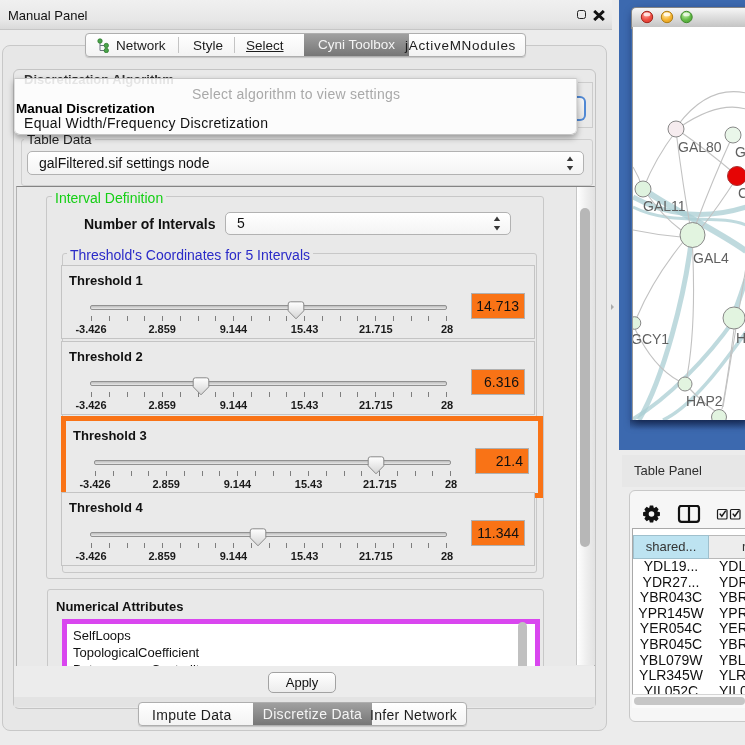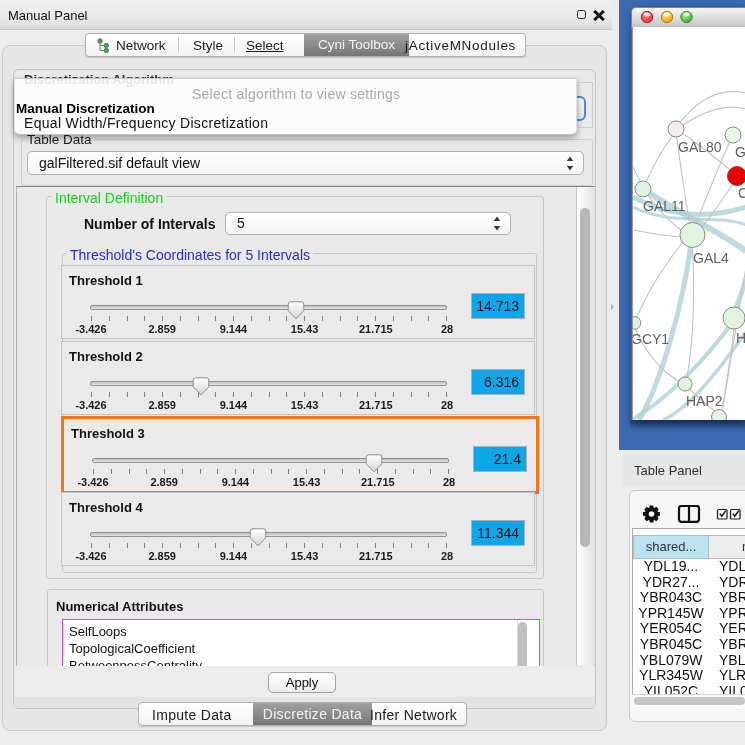--- a/index.html
+++ b/index.html
@@ -18,21 +18,21 @@
   .tablbl{position:absolute;white-space:nowrap;}
   
   #panelA{left:2px;top:45px;width:603px;height:684px;background:#e7e7e7;border:1px solid #c8c8c8;border-radius:8px;}
   #panelB{left:13px;top:69px;width:581px;height:638px;background:#e9e9e9;border:1px solid #c4c4c4;border-radius:6px;}
   .rnd{border-radius:3px;}
   .fslbl{position:absolute;background:#e9e9e9;padding:0 3px;font-size:14px;white-space:nowrap;}
   .combo{position:absolute;background:linear-gradient(#ffffff,#f4f4f4);border:1px solid #b2b2b2;border-radius:5px;font-size:14px;color:#111;}
   .bold{font-weight:bold;}
   .blue{color:#2a2ac8;}
   .green{color:#15cf15;}
-  .vbox{position:absolute;background:#0ea5e9;border:1px solid #b0b0b0;font-size:14px;color:#111;text-align:right;padding-right:5px;}
+  .vbox{position:absolute;background:#f97316;border:1px solid #b0b0b0;font-size:14px;color:#111;text-align:right;padding-right:5px;}
 </style>
 </head>
 <body>
 
 <div class="abs" id="cwin"></div>
 <div class="abs" id="titlebar">
     <div class="abs t">Manual Panel</div>
   </div>
 <div class="abs" id="flticon"></div>
 <svg class="abs" style="left:593px;top:10px;" width="12" height="11" viewBox="0 0 12 11">
@@ -57,21 +57,21 @@
   <div class="tablbl" style="left:160px;top:4px;text-decoration:underline;">Select</div>
   <div class="tablbl" style="left:319px;top:4px;letter-spacing:0.7px;">jActiveMNodules</div>
 </div>
 
 <div class="abs" style="left:578px;top:82px;width:14px;height:44px;border:1px solid #cccccc;border-left:none;"></div>
 <div class="abs" style="left:576px;top:96px;width:8px;height:21px;background:linear-gradient(#f8f8f8,#e4e4e4);border:2px solid #5088d4;border-left:none;border-radius:0 6px 6px 0;"></div>
 
 <div class="abs rnd" style="left:21px;top:139px;width:570px;height:45px;border:1px solid #cfcfcf;"></div>
 <div class="abs fslbl" style="left:24px;top:132px;color:#222;font-size:13.5px;">Table Data</div>
 <div class="abs combo" style="left:27px;top:151px;width:555px;height:22px;">
-  <div class="abs" style="left:11px;top:3px;">galFiltered.sif default view</div>
+  <div class="abs" style="left:11px;top:3px;">galFiltered.sif settings node</div>
   <svg class="abs" style="right:9px;top:4px;" width="8" height="15" viewBox="0 0 8 15">
     <path d="M4 0.5 L7.2 5 L0.8 5 Z" fill="#383838"></path>
       <path d="M4 14.5 L7.2 10 L0.8 10 Z" fill="#383838"></path>
   </svg>
 </div>
 
 <div class="abs" id="scrollpane" style="left:16px;top:186px;width:577px;height:480px;border-top:1px solid #848484;border-left:1px solid #b3b3b3;border-right:1px solid #b3b3b3;background:#e9e9e9;overflow:hidden;">
 
   <div class="abs rnd" style="left:29px;top:9px;width:496px;height:381px;border:1px solid #c8c8c8;"></div>
   <div class="abs fslbl green" style="left:35px;top:3px;">Interval Definition</div>
@@ -162,21 +162,21 @@
           <path d="M3.5,0.8 L14.5,0.8 Q16.8,0.8 16.8,3 L16.8,9.8 L9,17.8 L1.2,9.8 L1.2,3 Q1.2,0.8 3.5,0.8 Z" fill="url(#thg1)" stroke="#8a8a8a" stroke-width="1"></path>
           <defs>
             <linearGradient id="thg1" x1="0" y1="0" x2="0" y2="1">
               <stop offset="0" stop-color="#ffffff"></stop>
               <stop offset="1" stop-color="#d4d4d4"></stop>
             </linearGradient>
           </defs>
         </svg>
         <div class="abs vbox" style="left:409px;top:27px;width:47px;height:24px;line-height:24px;">6.316</div>
       </div>
-      <div class="abs" style="left:44px;top:229px;width:472px;height:72px;border:3px solid #f97316;background:#eaeaea;">
+      <div class="abs" style="left:44px;top:229px;width:472px;height:72px;border:5px solid #f97316;background:#eaeaea;">
         <div class="abs bold" style="left:7px;top:7px;font-size:13px;color:#111;">Threshold 3</div>
         <div class="abs" style="left:28px;top:39px;width:355px;height:3px;background:linear-gradient(#bdbdbd,#e8e8e8);border:1px solid #919191;border-radius:2px;"></div>
         <div class="abs" style="left:29.0px;top:50px;width:1px;height:5px;background:#7e7e7e;"></div>
         <div class="abs" style="left:46.8px;top:50px;width:1px;height:5px;background:#7e7e7e;"></div>
         <div class="abs" style="left:64.5px;top:50px;width:1px;height:5px;background:#7e7e7e;"></div>
         <div class="abs" style="left:82.3px;top:50px;width:1px;height:5px;background:#7e7e7e;"></div>
         <div class="abs" style="left:100.0px;top:50px;width:1px;height:5px;background:#7e7e7e;"></div>
         <div class="abs" style="left:117.8px;top:50px;width:1px;height:5px;background:#7e7e7e;"></div>
         <div class="abs" style="left:135.5px;top:50px;width:1px;height:5px;background:#7e7e7e;"></div>
         <div class="abs" style="left:153.3px;top:50px;width:1px;height:5px;background:#7e7e7e;"></div>
@@ -248,21 +248,21 @@
               <stop offset="1" stop-color="#d4d4d4"></stop>
             </linearGradient>
           </defs>
         </svg>
         <div class="abs vbox" style="left:409px;top:27px;width:47px;height:24px;line-height:24px;">11.344</div>
       </div>
     </div>
 
   <div class="abs rnd" style="left:30px;top:402px;width:495px;height:100px;border:1px solid #c8c8c8;"></div>
   <div class="abs bold" style="left:39px;top:412px;font-size:13px;color:#111;">Numerical Attributes</div>
-  <div class="abs" style="left:45px;top:432px;width:468px;height:60px;background:#ffffff;border:1px solid #d946ef;font-size:13px;color:#111;padding-left:8px;">
+  <div class="abs" style="left:45px;top:432px;width:468px;height:60px;background:#ffffff;border:5px solid #d946ef;font-size:13px;color:#111;">
       <div class="abs" style="left:454px;top:0;width:1px;height:60px;background:#dadada;"></div>
     <div class="abs" style="left:6px;top:4px;">SelfLoops</div>
     <div class="abs" style="left:6px;top:21px;">TopologicalCoefficient</div>
     <div class="abs" style="left:6px;top:38px;">BetweennessCentrality</div>
   </div>
   <div class="abs" style="left:501px;top:435px;width:9px;height:60px;background:#c0c0c0;border-radius:5px;"></div>
 </div>
 
 <div class="abs" style="left:576px;top:187px;width:18px;height:478px;background:linear-gradient(90deg,#ffffff,#ececec 60%,#e2e2e2);border-left:1px solid #c6c6c6;"></div>
 <div class="abs" style="left:580px;top:208px;width:10px;height:339px;background:#b7b7b7;border-radius:5px;"></div>

